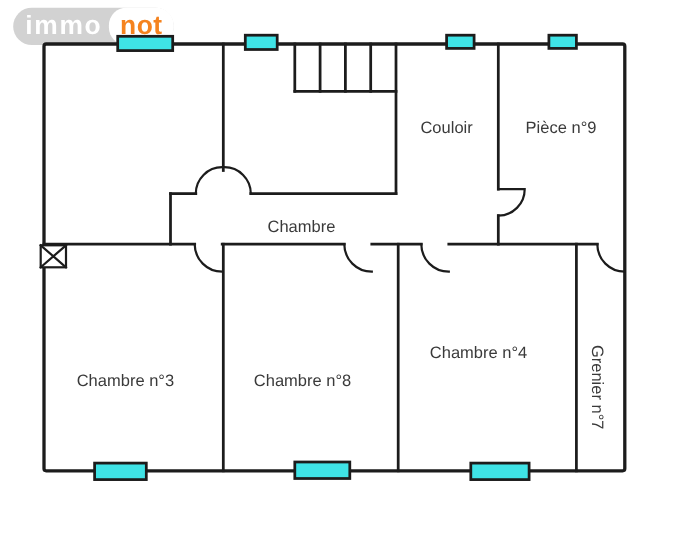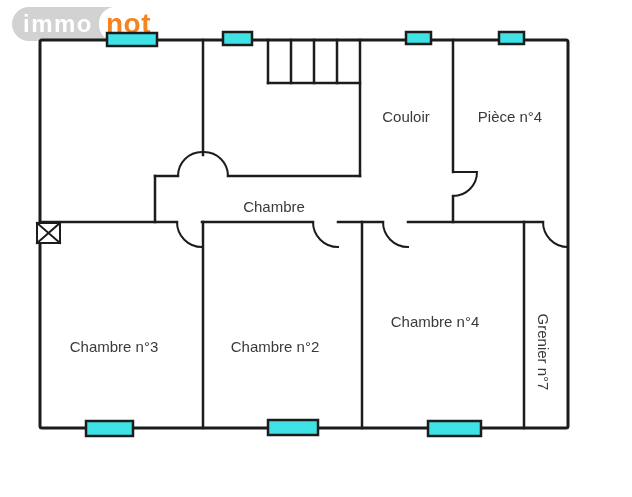--- a/index.html
+++ b/index.html
@@ -5,21 +5,21 @@
   html,body{margin:0;padding:0;background:#ffffff;}
   #stage{position:relative;width:632px;height:497px;background:#ffffff;overflow:hidden;
          font-family:"Liberation Sans", sans-serif;}
   
   .logo-pill{position:absolute;left:12px;top:7px;width:146px;height:34px;background:#d2d2d2;
              border-radius:17px;z-index:1;}
   .logo-immo{position:absolute;left:11px;top:0;height:24px;line-height:33px;
              font-size:24px;font-weight:bold;letter-spacing:1.5px;color:#ffffff;}
   .logo-notbox{position:absolute;left:87px;top:0;width:59px;height:34px;background:#ffffff;
                border-radius:16px;text-align:center;}
-  .logo-not{font-size:28px;font-weight:bold;line-height:33px;color:#f5831f;letter-spacing:0.5px;}
+  .logo-not{font-size:24px;font-weight:bold;line-height:33px;color:#f5831f;letter-spacing:0.5px;}
   
   svg.plan{position:absolute;left:0;top:0;z-index:2;}
   .room-label{position:absolute;z-index:3;font-size:15px;color:#3a3a3a;white-space:nowrap;
               transform:translate(-50%,-50%);}
   .room-label.vertical{transform:translate(-50%,-50%) rotate(90deg);}
 </style>
 </head>
 <body>
 
 <div id="stage">
@@ -82,20 +82,20 @@
         <rect x="406" y="32" width="25" height="12" fill="#3fe3e6"></rect>
         <rect x="499" y="32" width="25" height="12" fill="#3fe3e6"></rect>
         <rect x="86" y="421" width="47" height="15" fill="#3fe3e6"></rect>
         <rect x="268" y="420" width="50" height="15" fill="#3fe3e6"></rect>
         <rect x="428" y="421" width="53" height="15" fill="#3fe3e6"></rect>
       </g>
     </g>
   </svg>
 
   <div class="room-label" style="left:406px;top:116px">Couloir</div>
-  <div class="room-label" style="left:510px;top:116px">Pièce n°4</div>
+  <div class="room-label" style="left:510px;top:116px">Pièce n°9</div>
   <div class="room-label" style="left:274px;top:206px">Chambre</div>
   <div class="room-label" style="left:114px;top:346px">Chambre n°3</div>
-  <div class="room-label" style="left:275px;top:346px">Chambre n°2</div>
+  <div class="room-label" style="left:275px;top:346px">Chambre n°8</div>
   <div class="room-label" style="left:435px;top:321px">Chambre n°4</div>
   <div class="room-label vertical" style="left:543px;top:352px">Grenier n°7</div>
 
 </div>
 
 </body></html>

